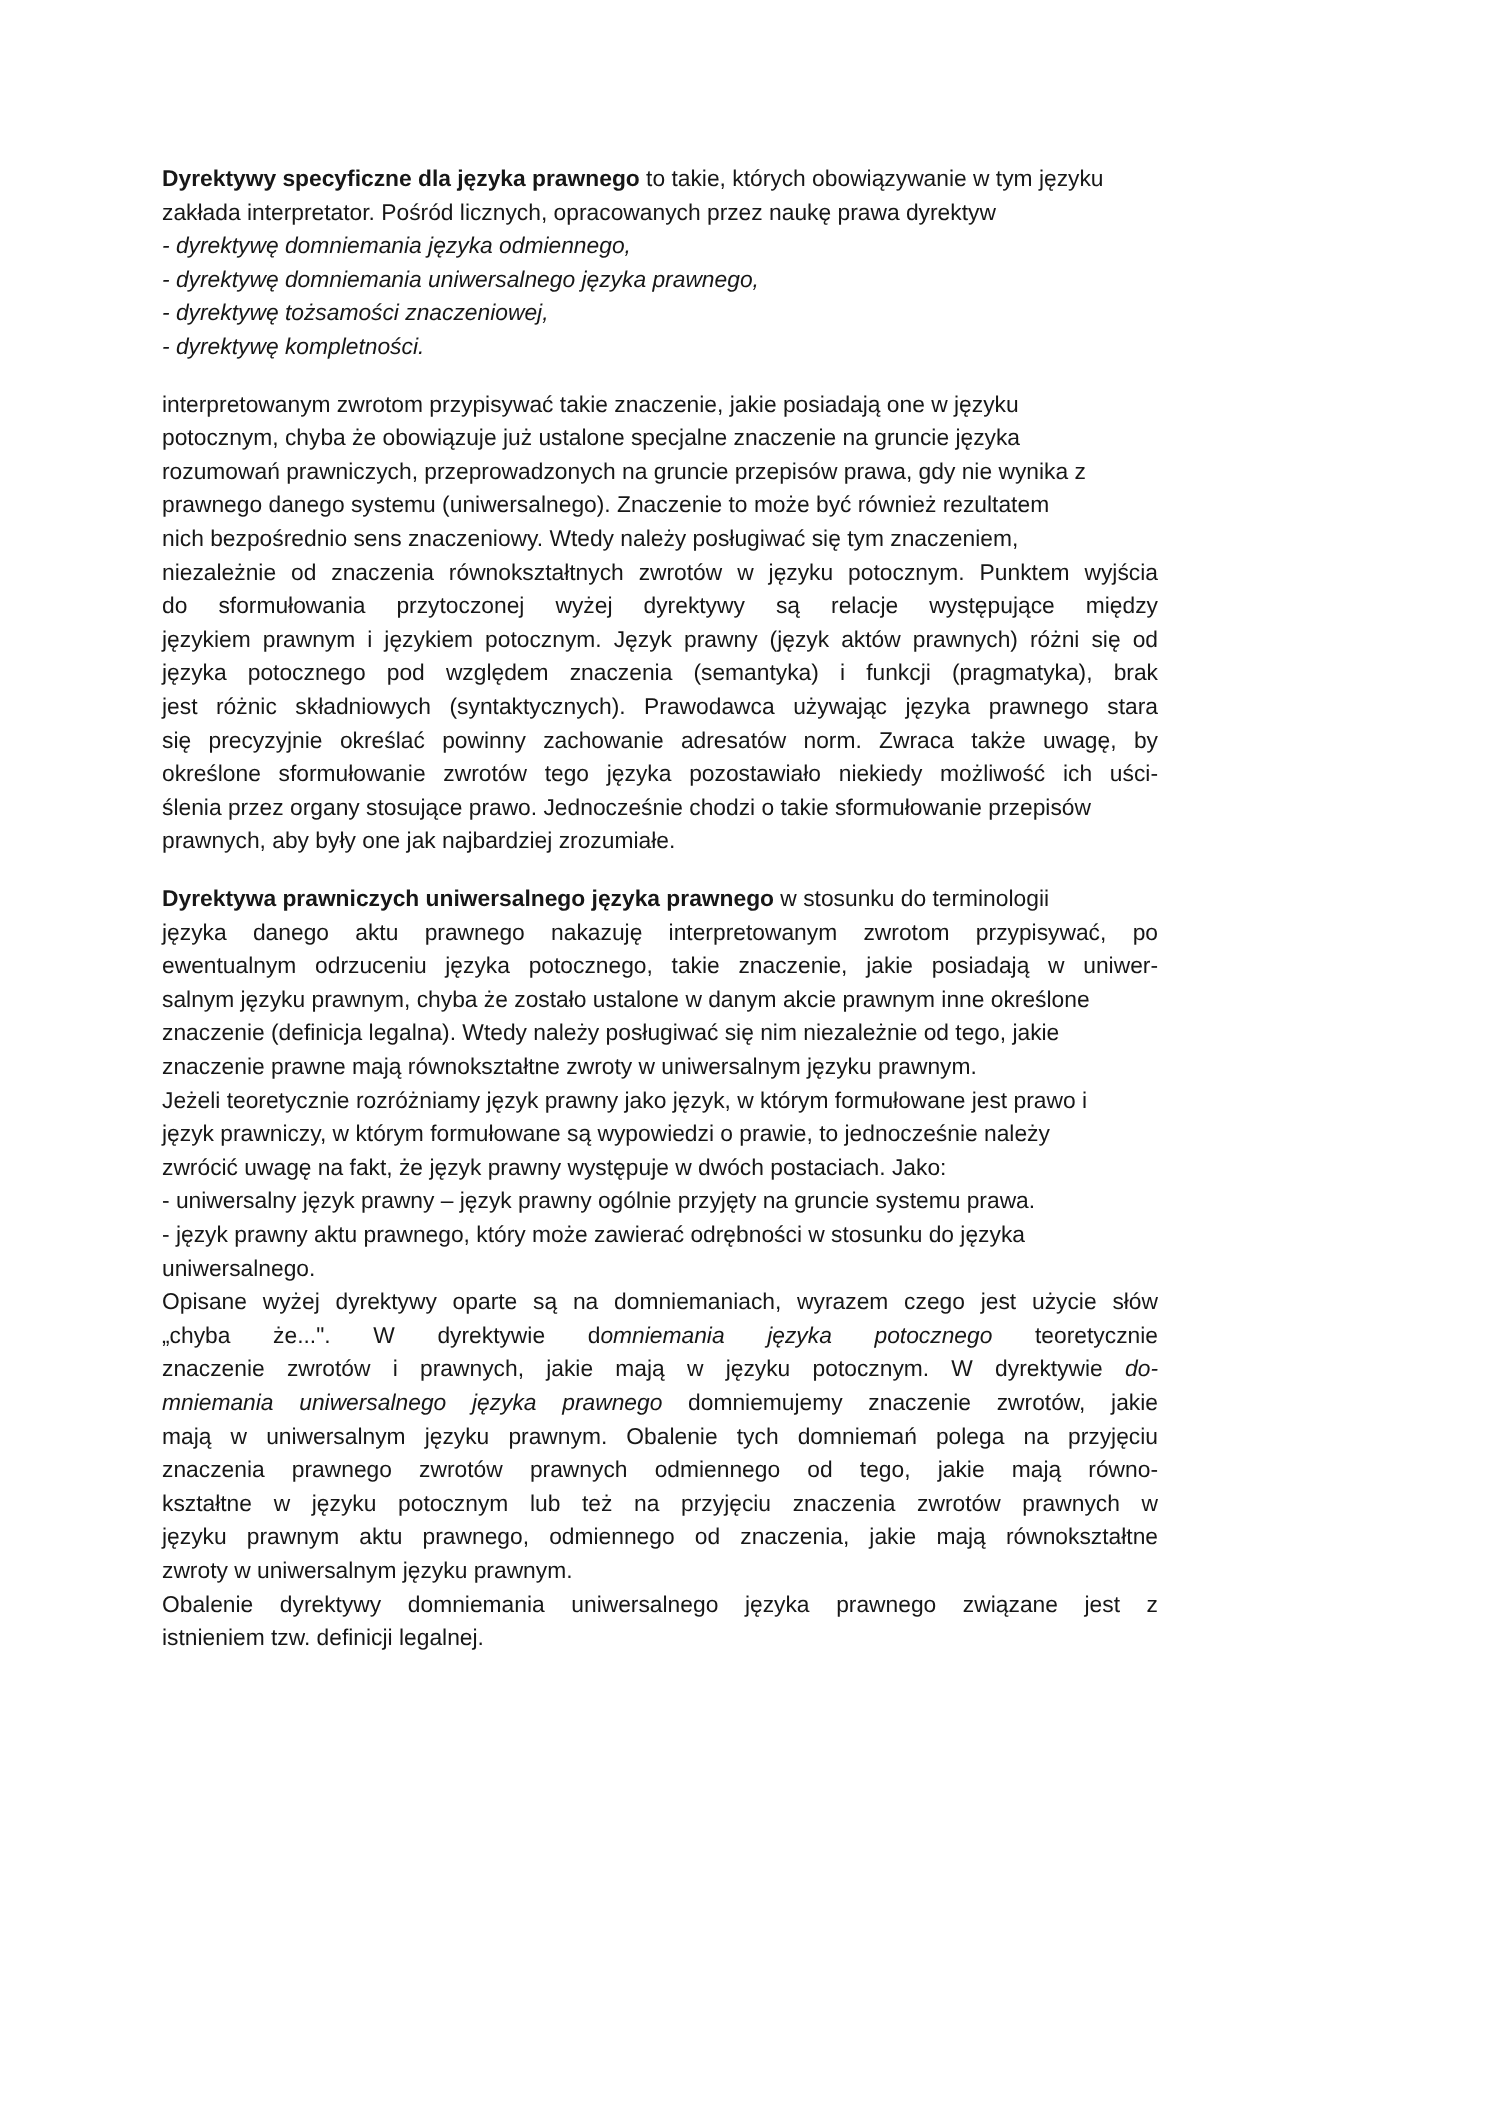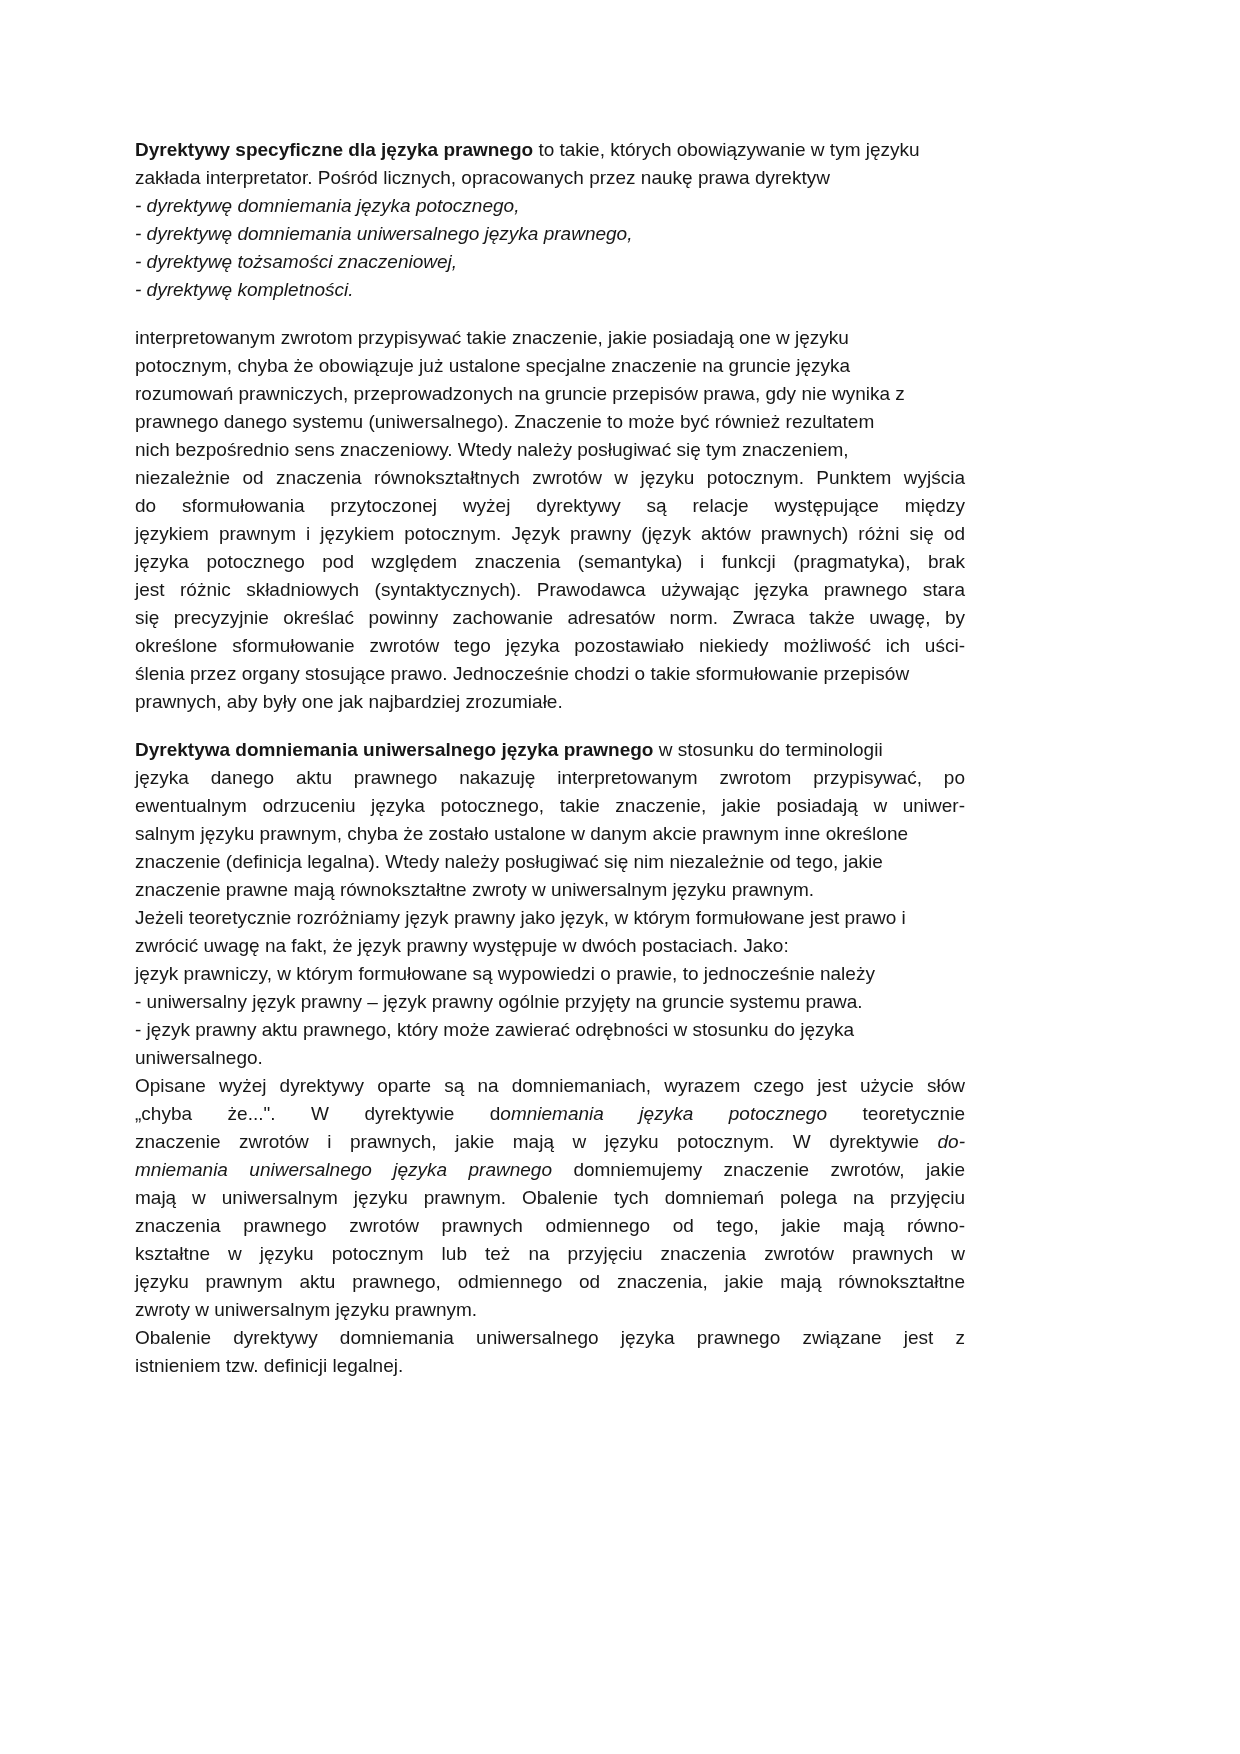--- a/index.html
+++ b/index.html
@@ -38,21 +38,21 @@
   .run-i { font-style: italic; }
 </style>
 </head>
 <body>
 
 <div class="page">
   <div class="content" style="color: rgb(23, 23, 23);">
       <div class="paragraph">
         <div class="line"><span class="run-b ">Dyrektywy specyficzne dla języka prawnego</span><span class=""> to takie, których obowiązywanie w tym języku</span></div>
         <div class="line"><span class="">zakłada interpretator. Pośród licznych, opracowanych przez naukę prawa dyrektyw</span></div>
-        <div class="line"><span class="run-i">- dyrektywę domniemania języka potocznego,</span></div>
+        <div class="line"><span class="run-i">- dyrektywę domniemania języka odmiennego,</span></div>
         <div class="line"><span class="run-i">- dyrektywę domniemania uniwersalnego języka prawnego,</span></div>
         <div class="line"><span class="run-i">- dyrektywę tożsamości znaczeniowej,</span></div>
         <div class="line"><span class="run-i">- dyrektywę kompletności.</span></div>
       </div>
       <div class="paragraph">
         <div class="line"><span class="">interpretowanym zwrotom przypisywać takie znaczenie, jakie posiadają one w języku</span></div>
         <div class="line"><span class="">potocznym, chyba że obowiązuje już ustalone specjalne znaczenie na gruncie języka</span></div>
         <div class="line"><span class="">rozumowań prawniczych, przeprowadzonych na gruncie przepisów prawa, gdy nie wynika z</span></div>
         <div class="line"><span class="">prawnego danego systemu (uniwersalnego). Znaczenie to może być również rezultatem</span></div>
         <div class="line"><span class="">nich bezpośrednio sens znaczeniowy. Wtedy należy posługiwać się tym znaczeniem,</span></div>
@@ -60,29 +60,29 @@
         <div class="line just"><span class="">do sformułowania przytoczonej wyżej dyrektywy są relacje występujące między</span></div>
         <div class="line just"><span class="">językiem prawnym i językiem potocznym. Język prawny (język aktów prawnych) różni się od</span></div>
         <div class="line just"><span class="">języka potocznego pod względem znaczenia (semantyka) i funkcji (pragmatyka), brak</span></div>
         <div class="line just"><span class="">jest różnic składniowych (syntaktycznych). Prawodawca używając języka prawnego stara</span></div>
         <div class="line just"><span class="">się precyzyjnie określać powinny zachowanie adresatów norm. Zwraca także uwagę, by</span></div>
         <div class="line just"><span class="">określone sformułowanie zwrotów tego języka pozostawiało niekiedy możliwość ich uści-</span></div>
         <div class="line"><span class="">ślenia przez organy stosujące prawo. Jednocześnie chodzi o takie sformułowanie przepisów</span></div>
         <div class="line"><span class="">prawnych, aby były one jak najbardziej zrozumiałe.</span></div>
       </div>
       <div class="paragraph">
-        <div class="line"><span class="run-b ">Dyrektywa domniemania uniwersalnego języka prawnego</span><span class=""> w stosunku do terminologii</span></div>
+        <div class="line"><span class="run-b ">Dyrektywa prawniczych uniwersalnego języka prawnego</span><span class=""> w stosunku do terminologii</span></div>
         <div class="line just"><span class="">języka danego aktu prawnego nakazuję interpretowanym zwrotom przypisywać, po</span></div>
         <div class="line just"><span class="">ewentualnym odrzuceniu języka potocznego, takie znaczenie, jakie posiadają w uniwer-</span></div>
         <div class="line"><span class="">salnym języku prawnym, chyba że zostało ustalone w danym akcie prawnym inne określone</span></div>
         <div class="line"><span class="">znaczenie (definicja legalna). Wtedy należy posługiwać się nim niezależnie od tego, jakie</span></div>
         <div class="line"><span class="">znaczenie prawne mają równokształtne zwroty w uniwersalnym języku prawnym.</span></div>
         <div class="line"><span class="">Jeżeli teoretycznie rozróżniamy język prawny jako język, w którym formułowane jest prawo i</span></div>
+        <div class="line"><span class="">język prawniczy, w którym formułowane są wypowiedzi o prawie, to jednocześnie należy</span></div>
         <div class="line"><span class="">zwrócić uwagę na fakt, że język prawny występuje w dwóch postaciach. Jako:</span></div>
-        <div class="line"><span class="">język prawniczy, w którym formułowane są wypowiedzi o prawie, to jednocześnie należy</span></div>
         <div class="line"><span class="">- uniwersalny język prawny – język prawny ogólnie przyjęty na gruncie systemu prawa.</span></div>
         <div class="line"><span class="">- język prawny aktu prawnego, który może zawierać odrębności w stosunku do języka</span></div>
         <div class="line"><span class="">uniwersalnego.</span></div>
         <div class="line just"><span class="">Opisane wyżej dyrektywy oparte są na domniemaniach, wyrazem czego jest użycie słów</span></div>
         <div class="line just"><span class="">„chyba że...". W dyrektywie d</span><span class="run-i">omniemania języka potocznego</span><span class=""> teoretycznie</span></div>
         <div class="line just"><span class="">znaczenie zwrotów i prawnych, jakie mają w języku potocznym. W dyrektywie </span><span class="run-i">do-</span></div>
         <div class="line just"><span class="run-i">mniemania uniwersalnego języka prawnego</span><span class=""> domniemujemy znaczenie zwrotów, jakie</span></div>
         <div class="line just"><span class="">mają w uniwersalnym języku prawnym. Obalenie tych domniemań polega na przyjęciu</span></div>
         <div class="line just"><span class="">znaczenia prawnego zwrotów prawnych odmiennego od tego, jakie mają równo-</span></div>
         <div class="line just"><span class="">kształtne w języku potocznym lub też na przyjęciu znaczenia zwrotów prawnych w</span></div>

